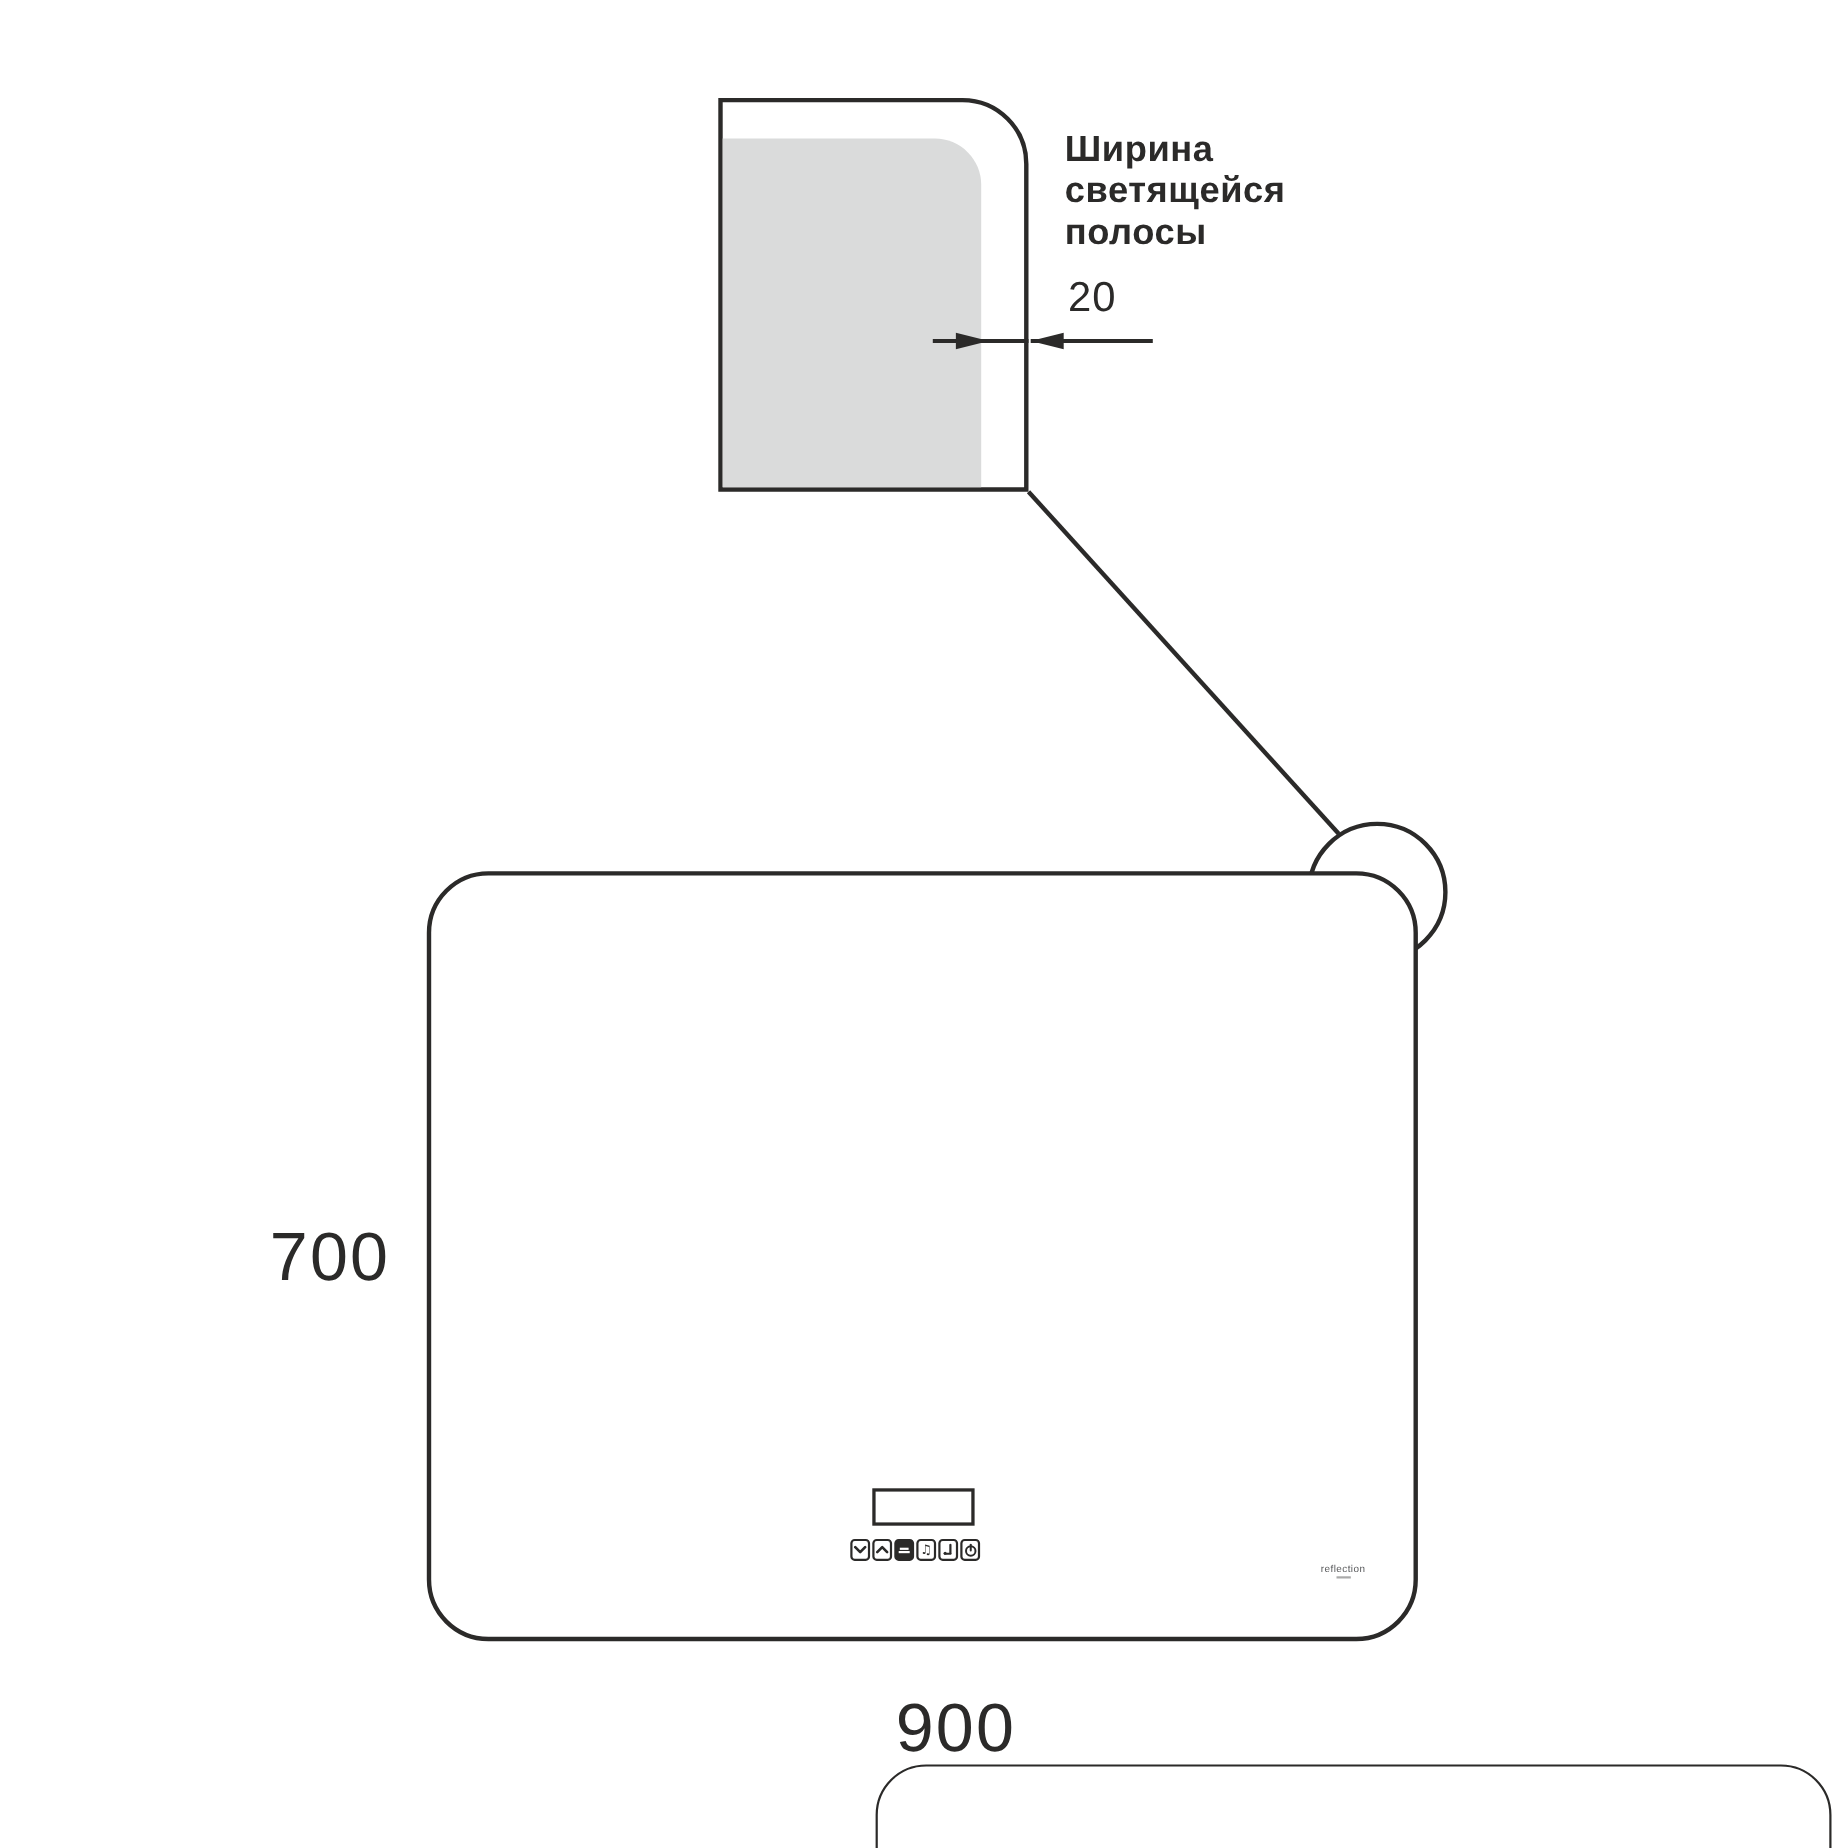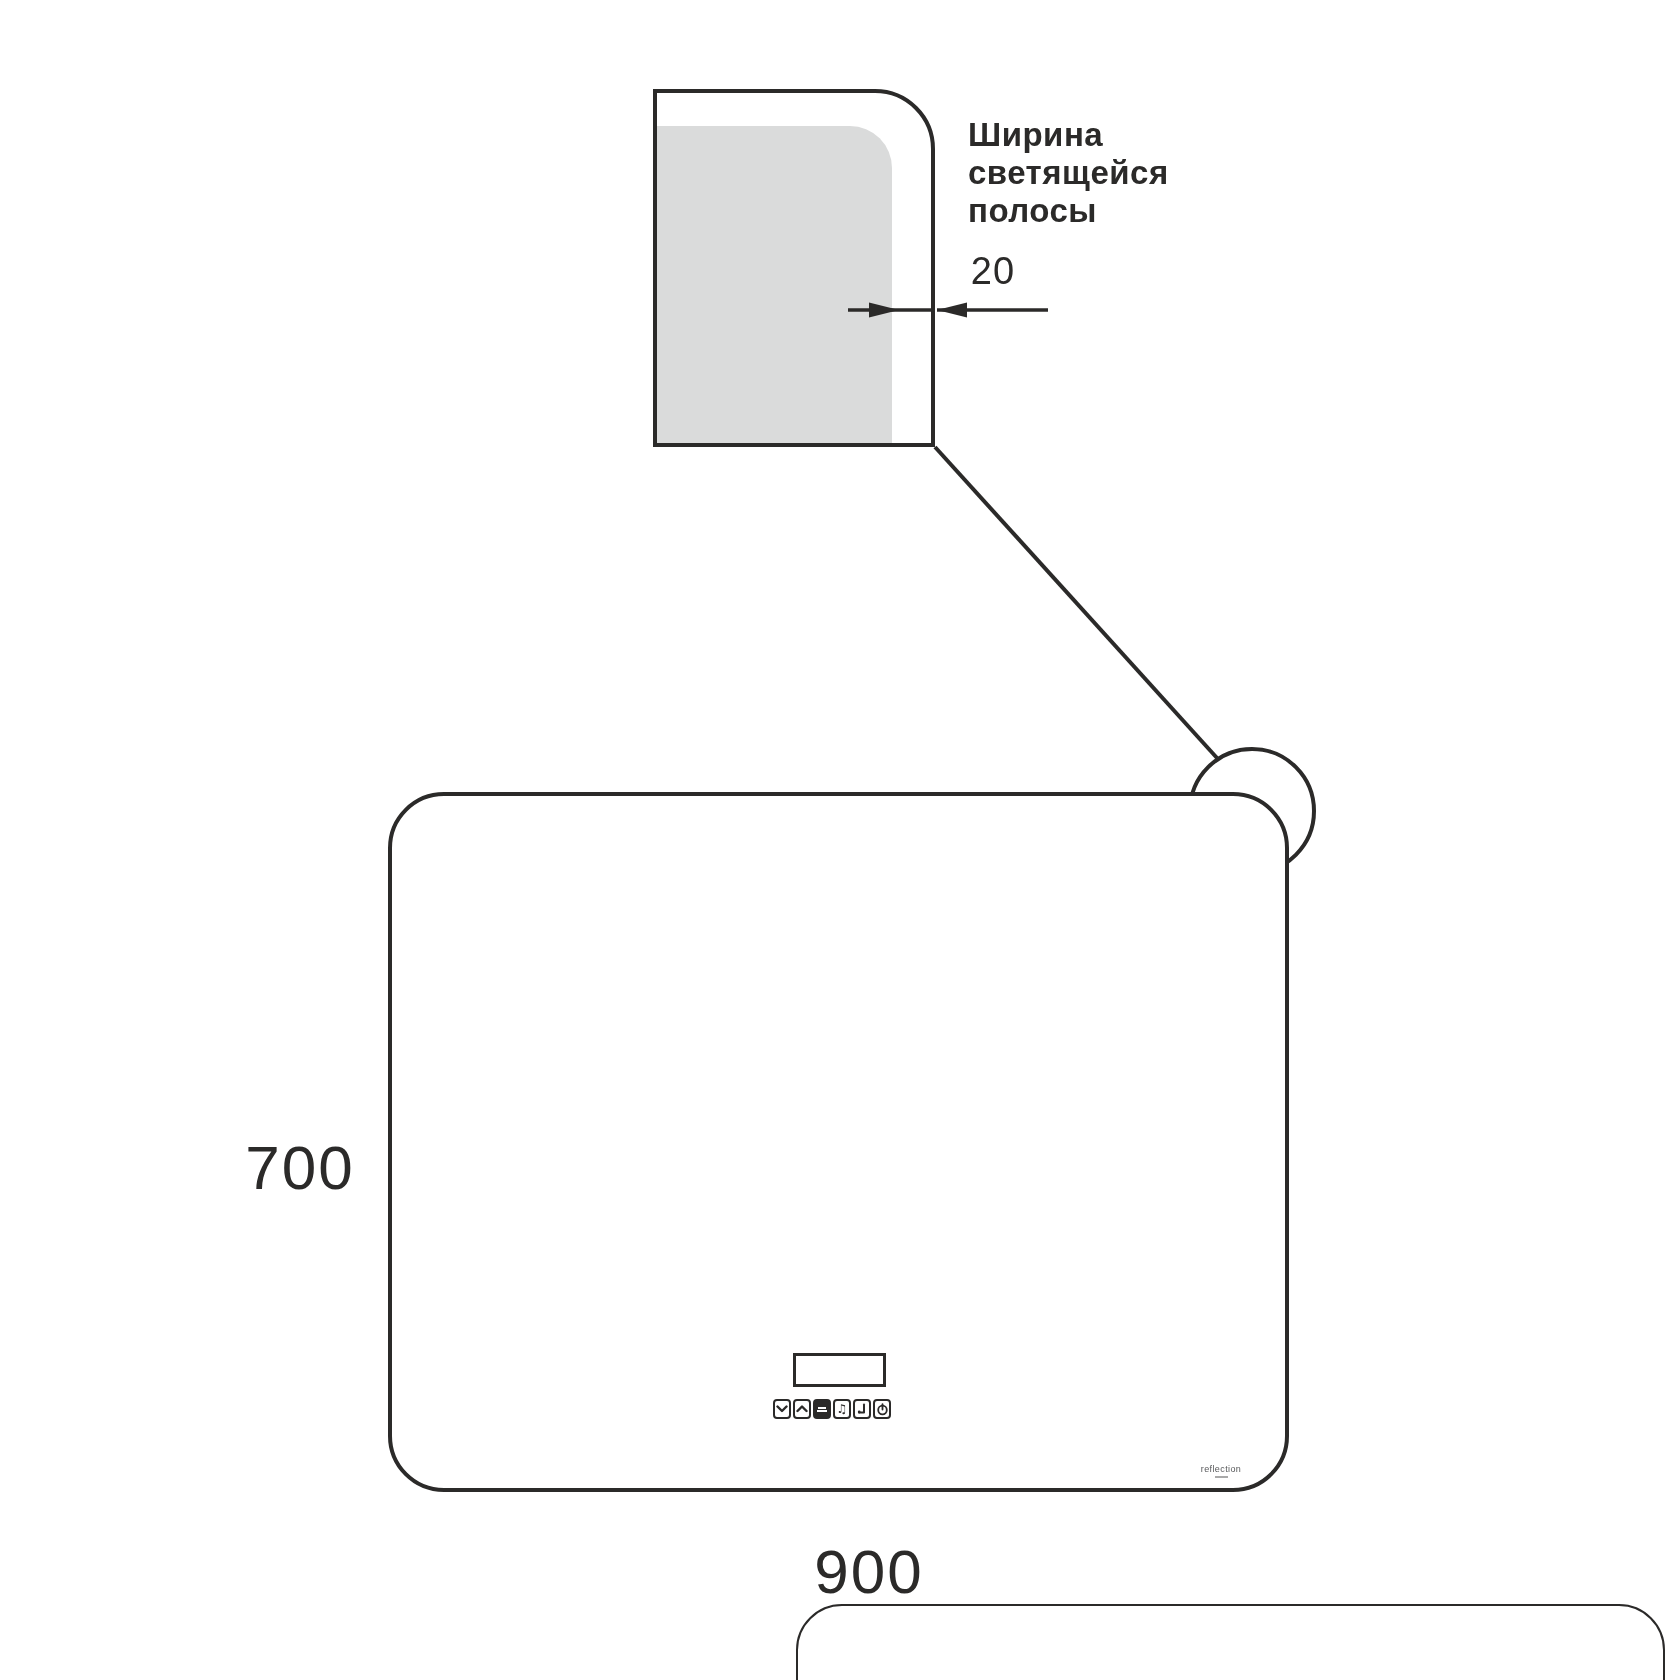--- a/index.html
+++ b/index.html
@@ -61,28 +61,27 @@
   }
   .ctl-btn svg{display:block;}
   .ctl-btn.badge{background:var(--line);flex-direction:column;gap:1px;}
   .badge-bar{width:10px;height:2px;background:#fff;}
   .badge-bar.short{width:8px;}
   .glyph{font-family:"DejaVu Sans",sans-serif;font-size:12px;line-height:1;color:var(--line);}
 
   #brand-logo{
     left:1190px;top:1421px;width:62px;text-align:center;
     color:var(--logo-text);
-    margin-top:43px;
   }
   #brand-logo .logo-word{font-size:9px;letter-spacing:.4px;line-height:10px;}
   #brand-logo .logo-sub{width:13px;height:2px;background:#a9a9a9;margin:2px auto 0;}
 
   
   .dim-number{font-size:62px;letter-spacing:2px;font-weight:400;}
-  #dim-height{left:233px;top:1132px;width:134px;text-align:center;}
+  #dim-height{left:233px;top:1108px;width:134px;text-align:center;}
   #dim-width{left:802px;top:1536px;width:134px;text-align:center;}
 </style>
 </head>
 <body>
 
 <div id="canvas">
 
   <div id="detail-box" class="abs">
     <div id="detail-shaded"></div>
   </div>

